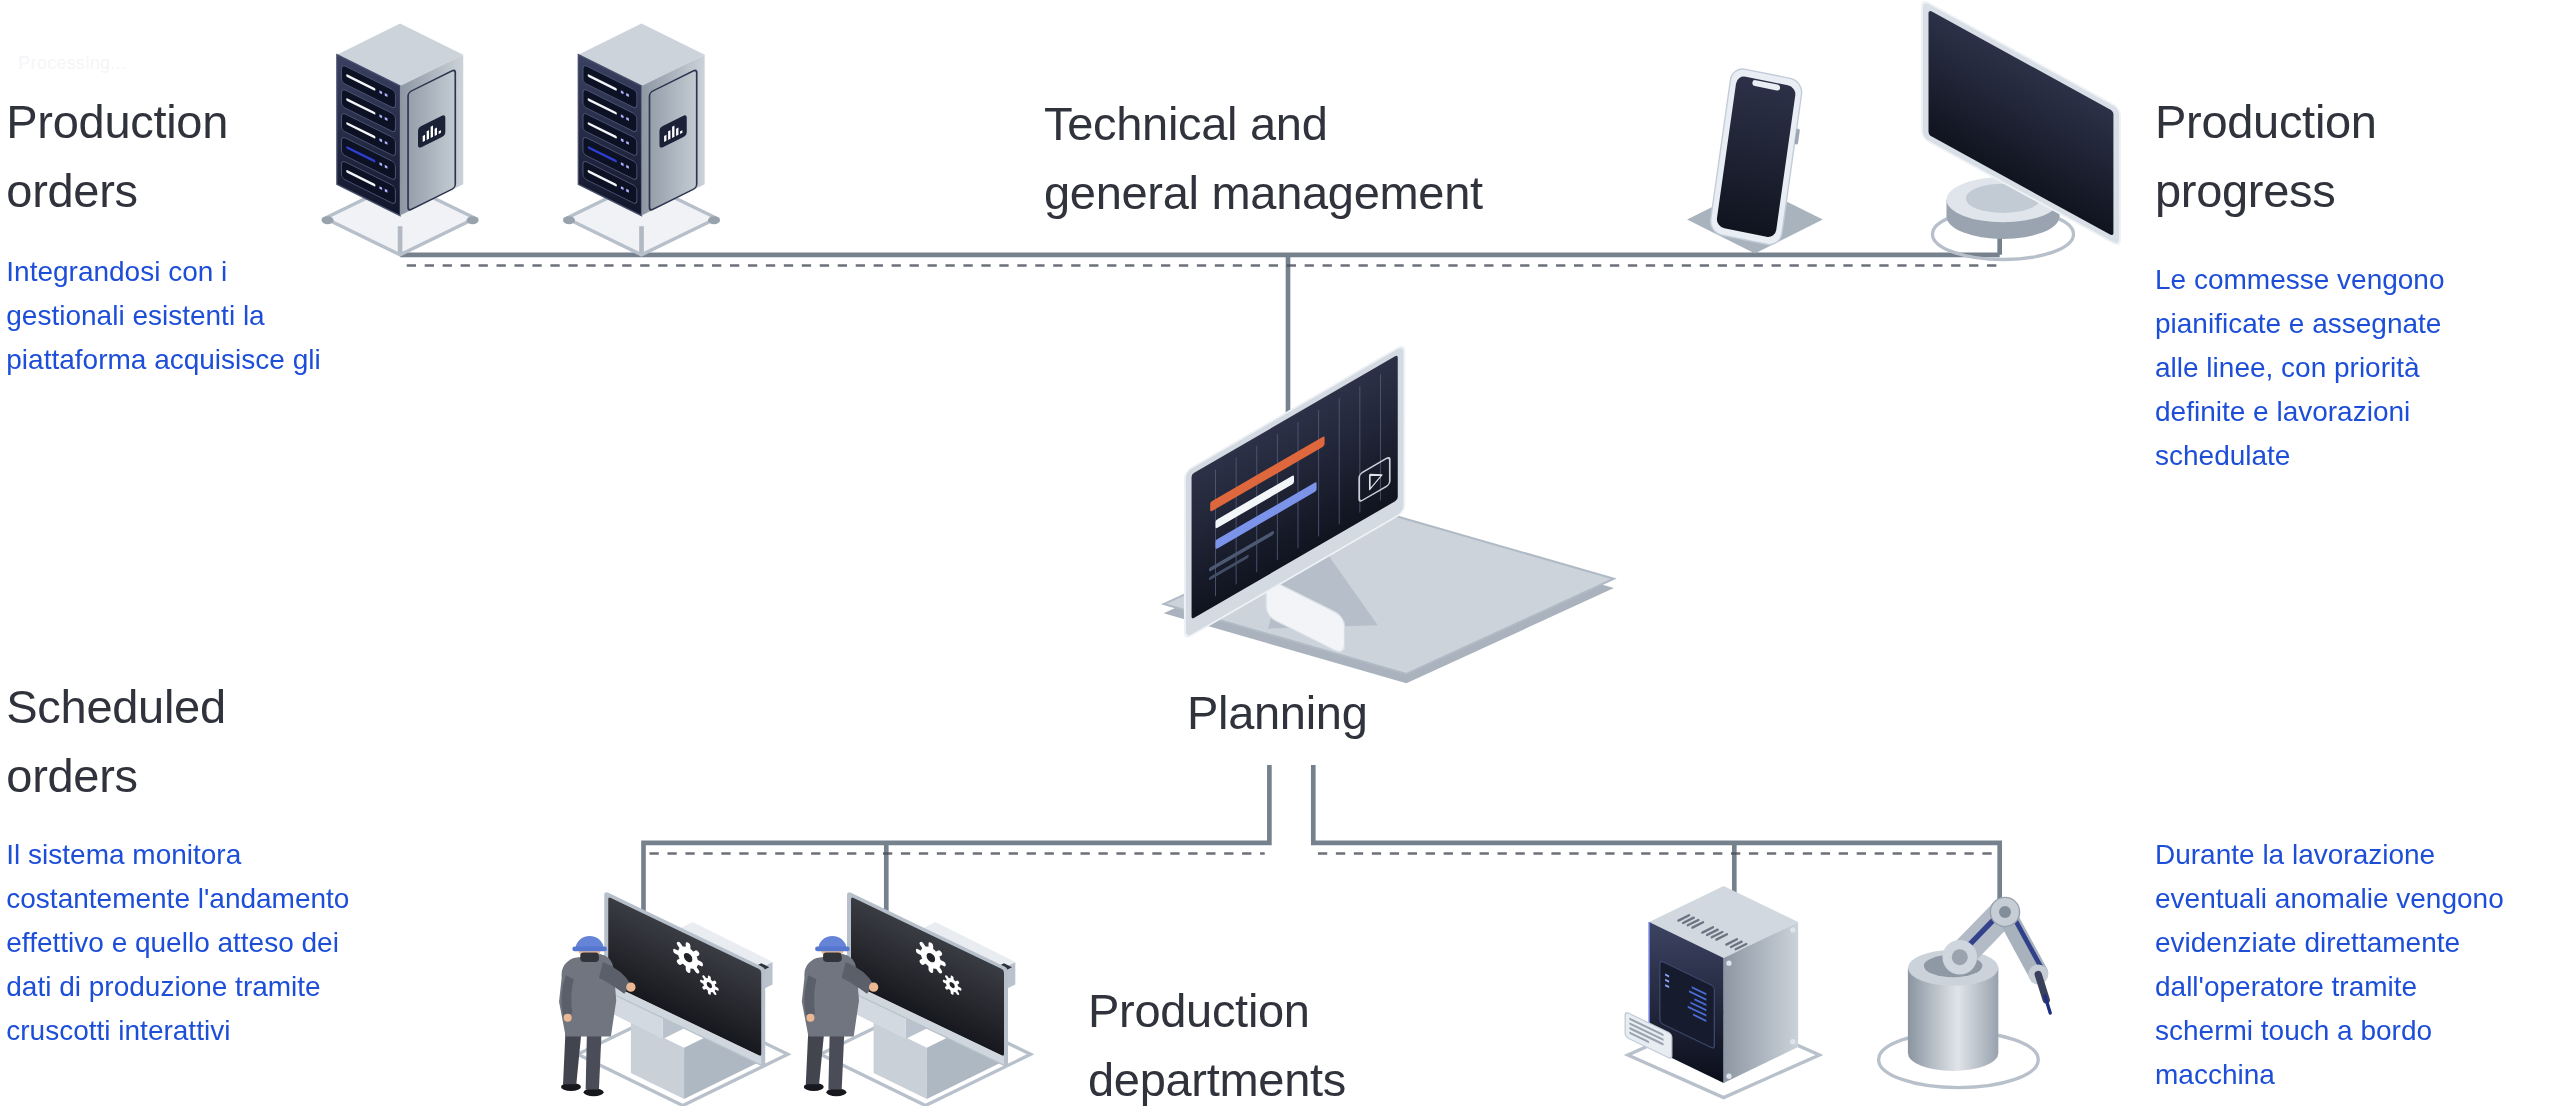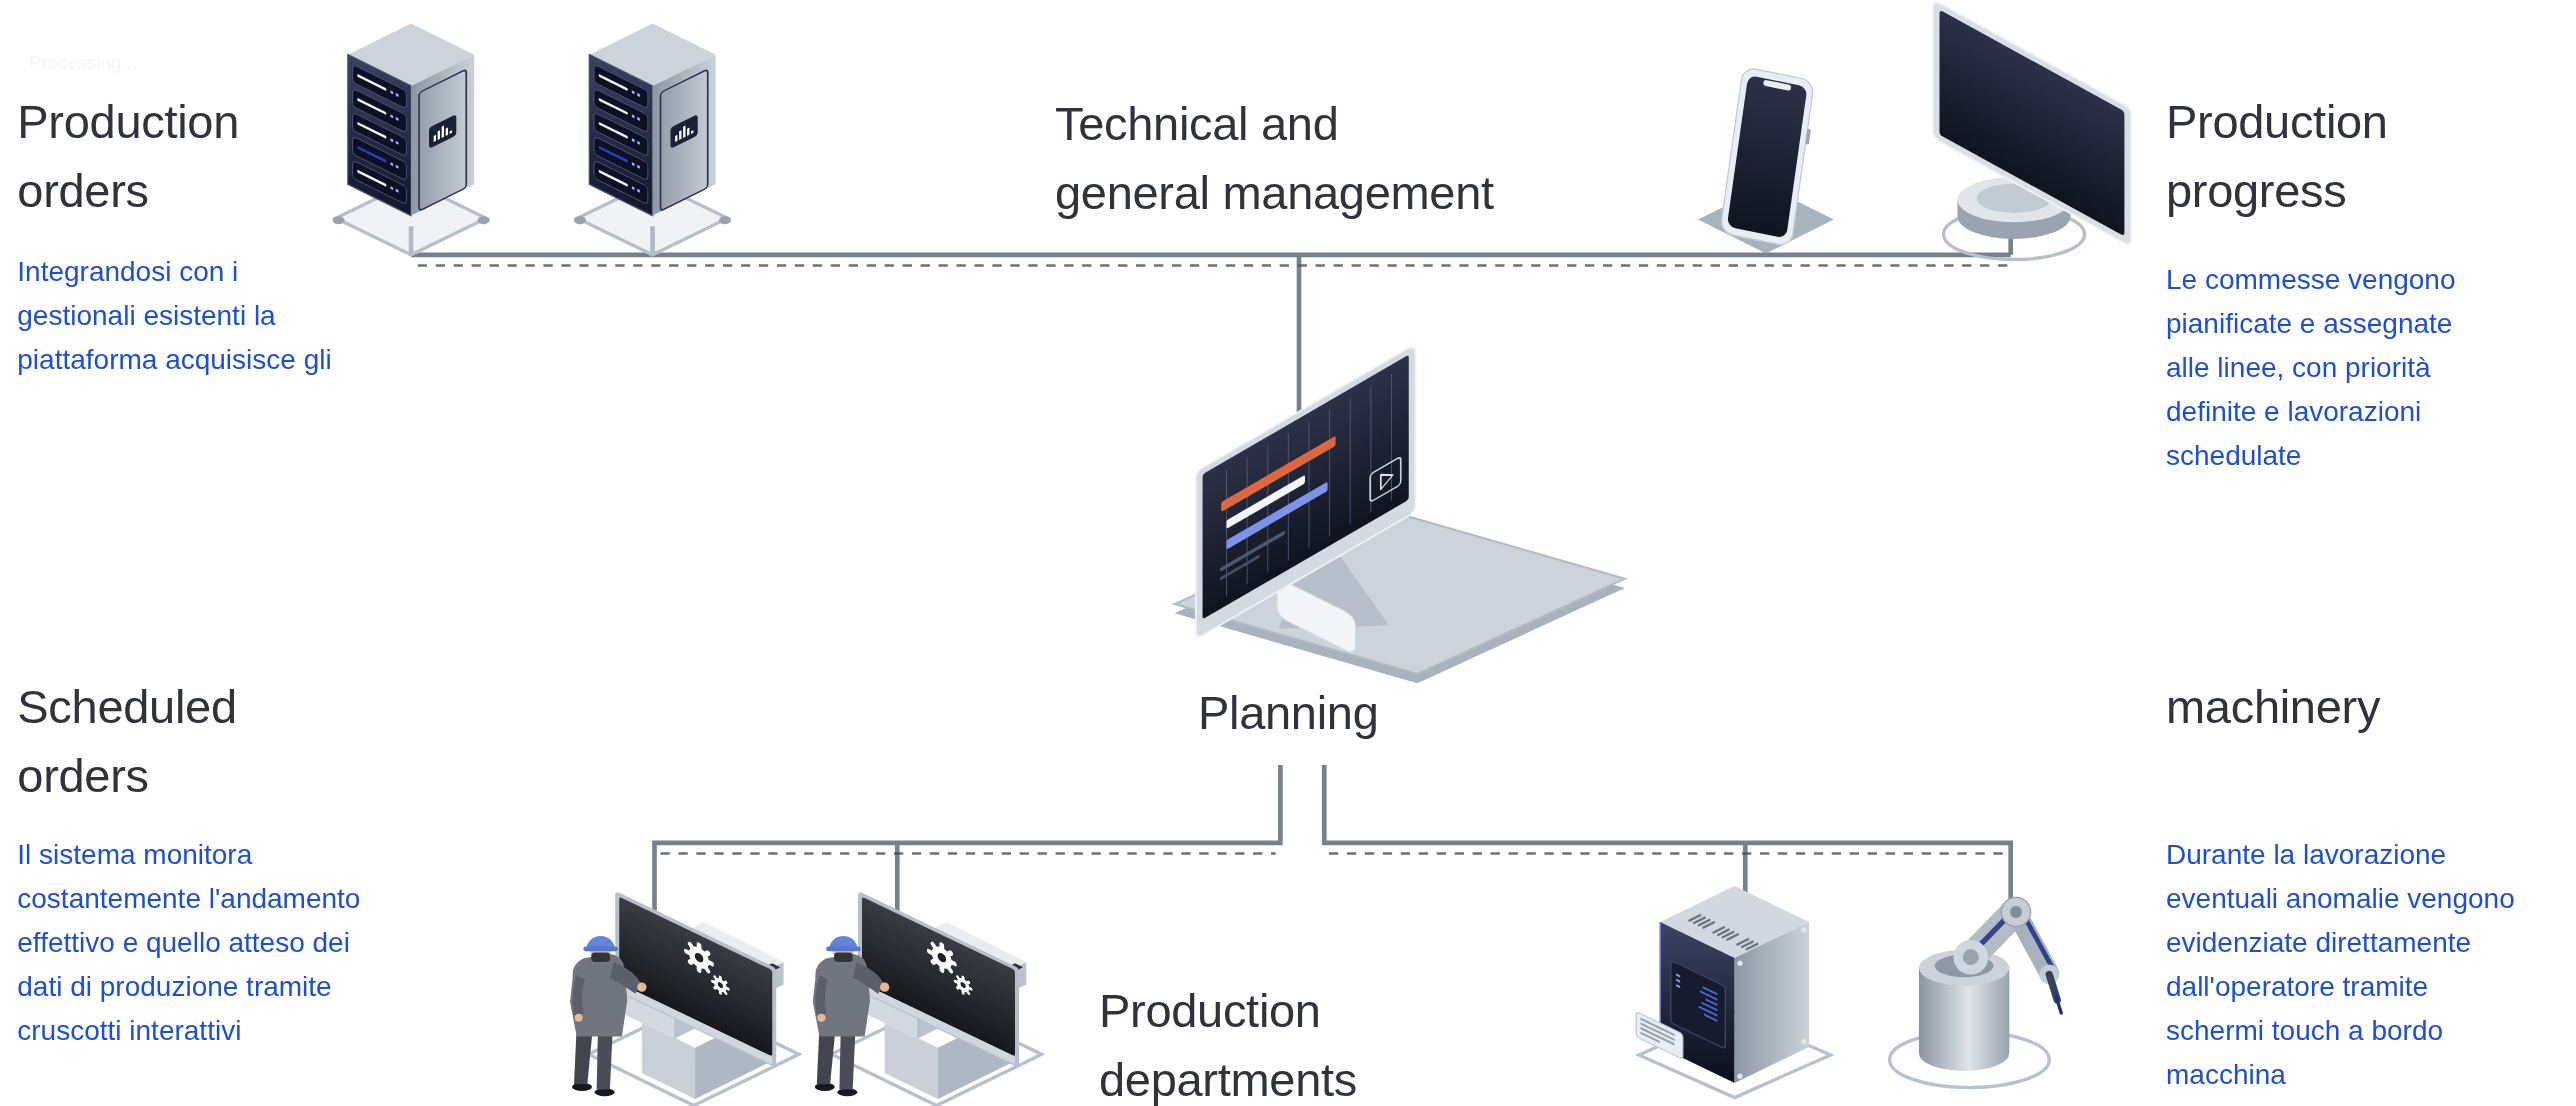--- a/index.html
+++ b/index.html
@@ -1,18 +1,18 @@
 <!DOCTYPE html>
 <html style="font-size:10.6px"><head>
 <meta charset="utf-8">
 <style>
   html,body{margin:0;padding:0;background:#ffffff;}
   body{width:2576px;height:1107px;position:relative;overflow:hidden;
        font-family:"Liberation Sans","DejaVu Sans",sans-serif;}
-  .stage{position:absolute;left:12px;top:0;width:2352px;height:1107px;}
+  .stage{position:absolute;left:1px;top:0;width:2352px;height:1107px;}
   svg.scene{position:absolute;left:0;top:0;}
   .txt{position:absolute;white-space:nowrap;}
   .h{font-size:47px;line-height:69px;font-weight:500;letter-spacing:-0.3px;color:#30333c;}
   .d{font-size:28px;line-height:44px;font-weight:500;color:#1d4ed8;}
 </style>
 </head>
 <body>
 
 <div class="stage">
 
@@ -340,21 +340,20 @@
 <div class="txt h" style="left:1186px;top:678px">
   <div>Planning</div>
 </div>
 
 <div class="txt h" style="left:1087px;top:976px">
   <div>Production</div>
   <div>departments</div>
 </div>
 
 <div class="txt h" style="left:2154px;top:672px">
-  <div>machinery</div>
 </div>
 <div class="txt d" style="left:2154px;top:833px">
   <div>Durante la lavorazione</div>
   <div>eventuali anomalie vengono</div>
   <div>evidenziate direttamente</div>
   <div>dall'operatore tramite</div>
   <div>schermi touch a bordo</div>
   <div>macchina</div>
 </div>
 

